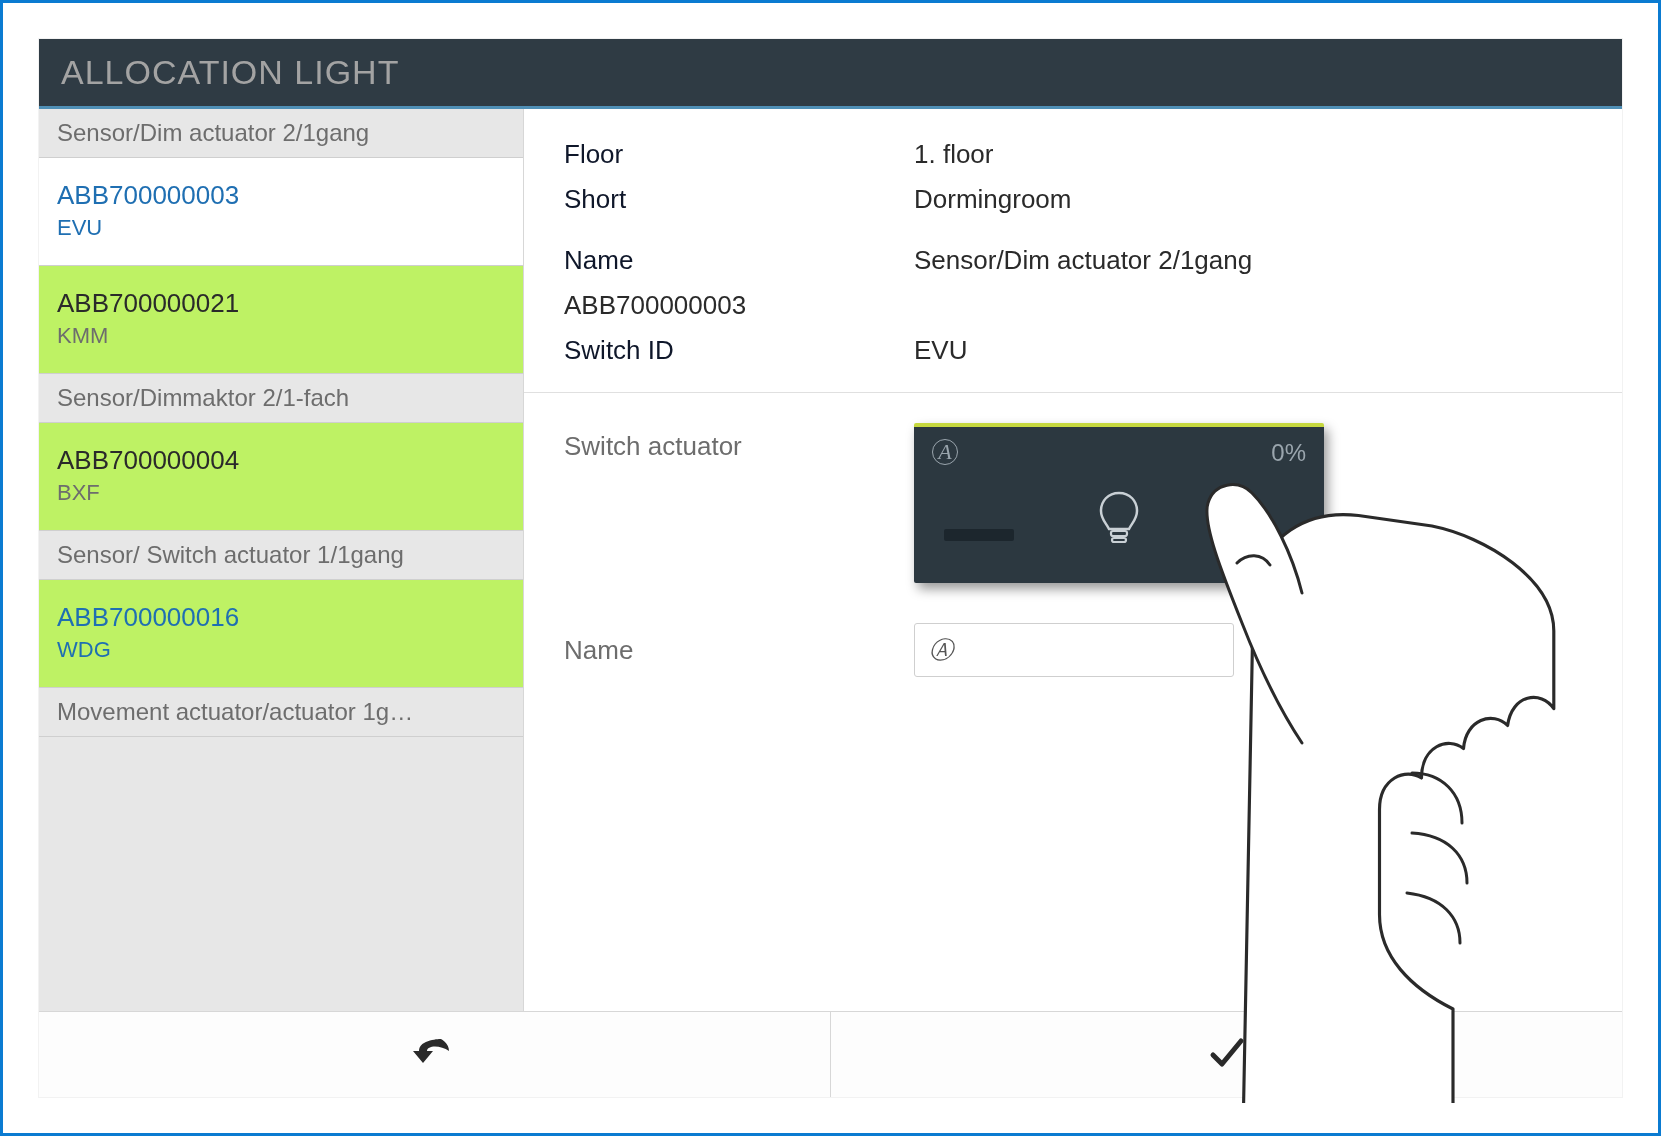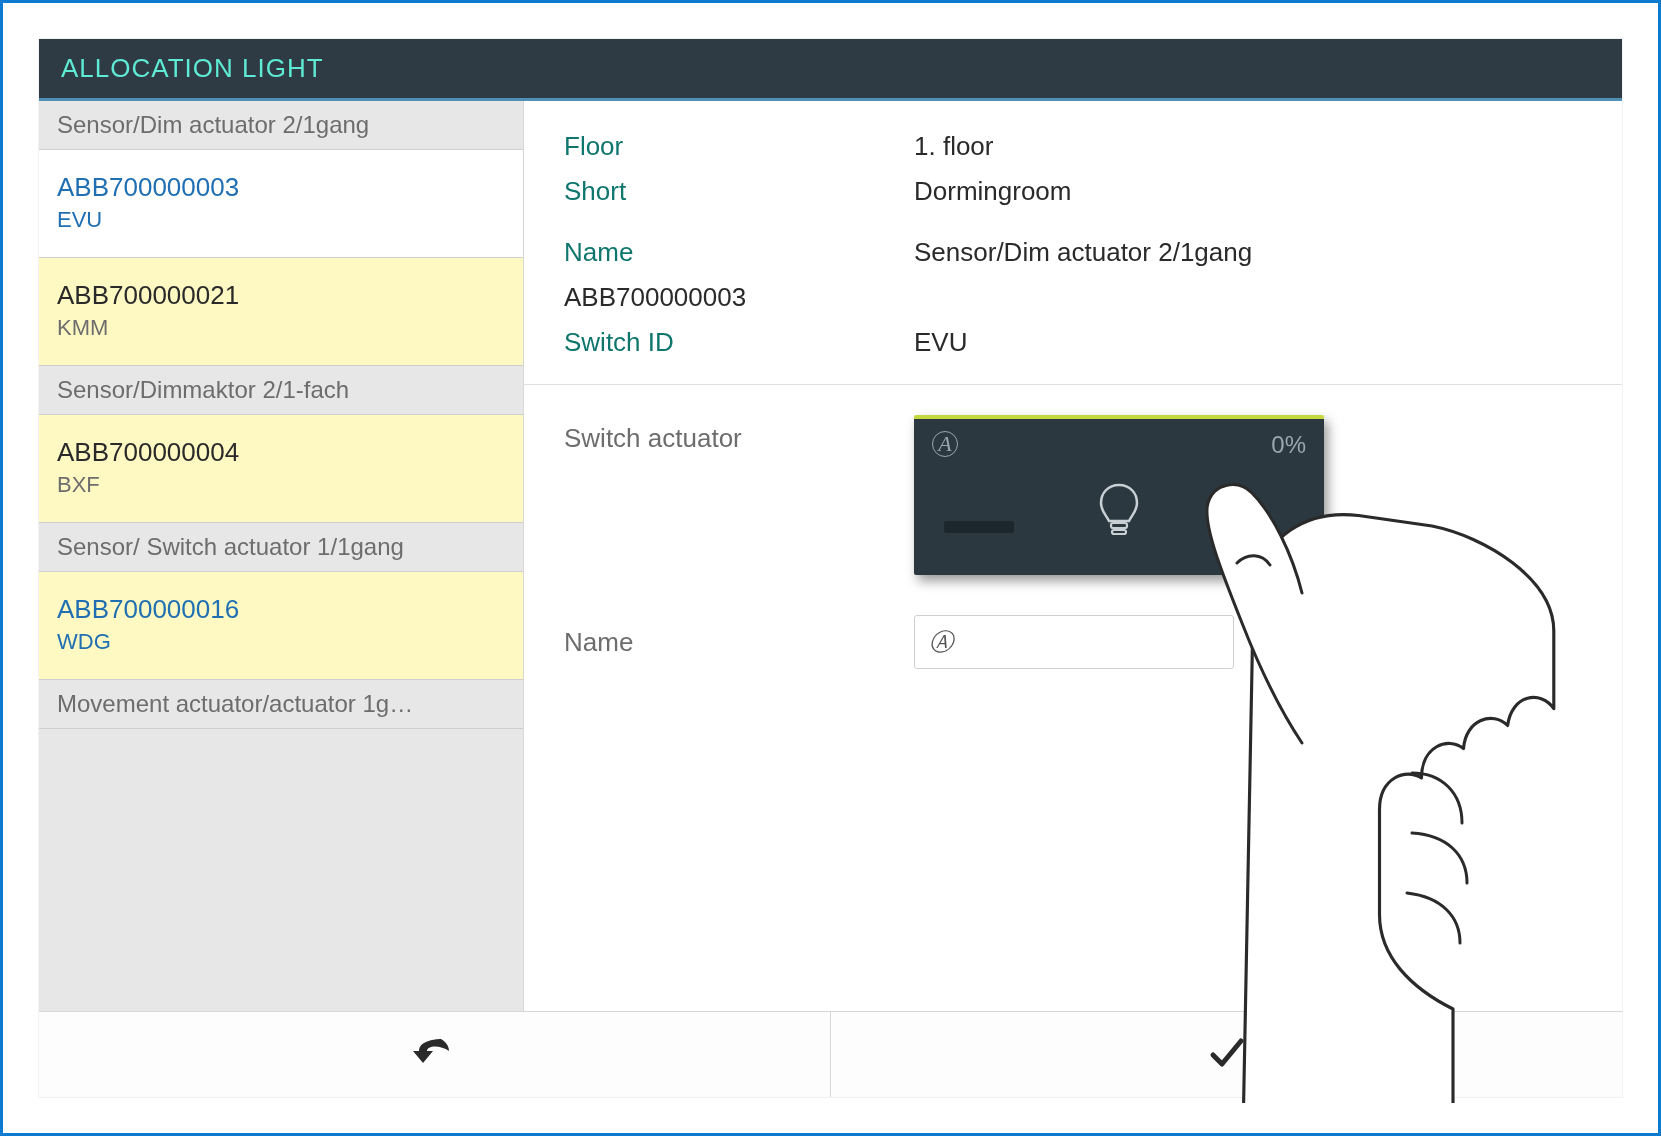--- a/index.html
+++ b/index.html
@@ -21,22 +21,22 @@
     }
     .app {
       width: 100%;
       height: 100%;
       position: relative;
       background: #ffffff;
       box-shadow: 0 0 0 1px rgba(0,0,0,0.05);
     }
     .titlebar {
       background: #2f3b44;
-      color: #5eead4;
-      font-size: 26px;
+      color: #a3a3a3;
+      font-size: 34px;
       letter-spacing: 1px;
       padding: 14px 22px;
       border-bottom: 3px solid #4f8fb6;
     }
     .body {
       display: flex;
       height: calc(100% - 60px - 86px);
     }
     
     .sidebar {
@@ -50,21 +50,21 @@
     .group-header {
       background: #e7e7e7;
       color: #6d6d6d;
       font-size: 24px;
       padding: 10px 18px;
       border-bottom: 1px solid #cfcfcf;
     }
     .device-item {
       padding: 22px 18px 24px 18px;
       border-bottom: 1px solid #cfcfcf;
-      background: #fef9c3;
+      background: #bef264;
     }
     .device-item.selected {
       background: #ffffff;
     }
     .device-serial {
       font-size: 26px;
       color: #2a2a2a;
       margin-bottom: 4px;
     }
     .device-short {
@@ -87,21 +87,21 @@
       color: #2a2a2a;
       margin-bottom: 20px;
       margin-left: 6px;
     }
     .kv {
       display: flex;
       margin-bottom: 14px;
       font-size: 26px;
       color: #555;
     }
-    .kv .k { width: 350px; color: #0f766e; }
+    .kv .k { width: 350px; color: #0f172a; }
     .kv .v { color: #2a2a2a; text-align: right; }
     .spacer-mid { height: 16px; }
     .hr {
       border: none;
       border-top: 1px solid #e0e0e0;
       margin: 26px -40px 30px -40px;
     }
     .switch-row {
       display: flex;
       align-items: flex-start;

